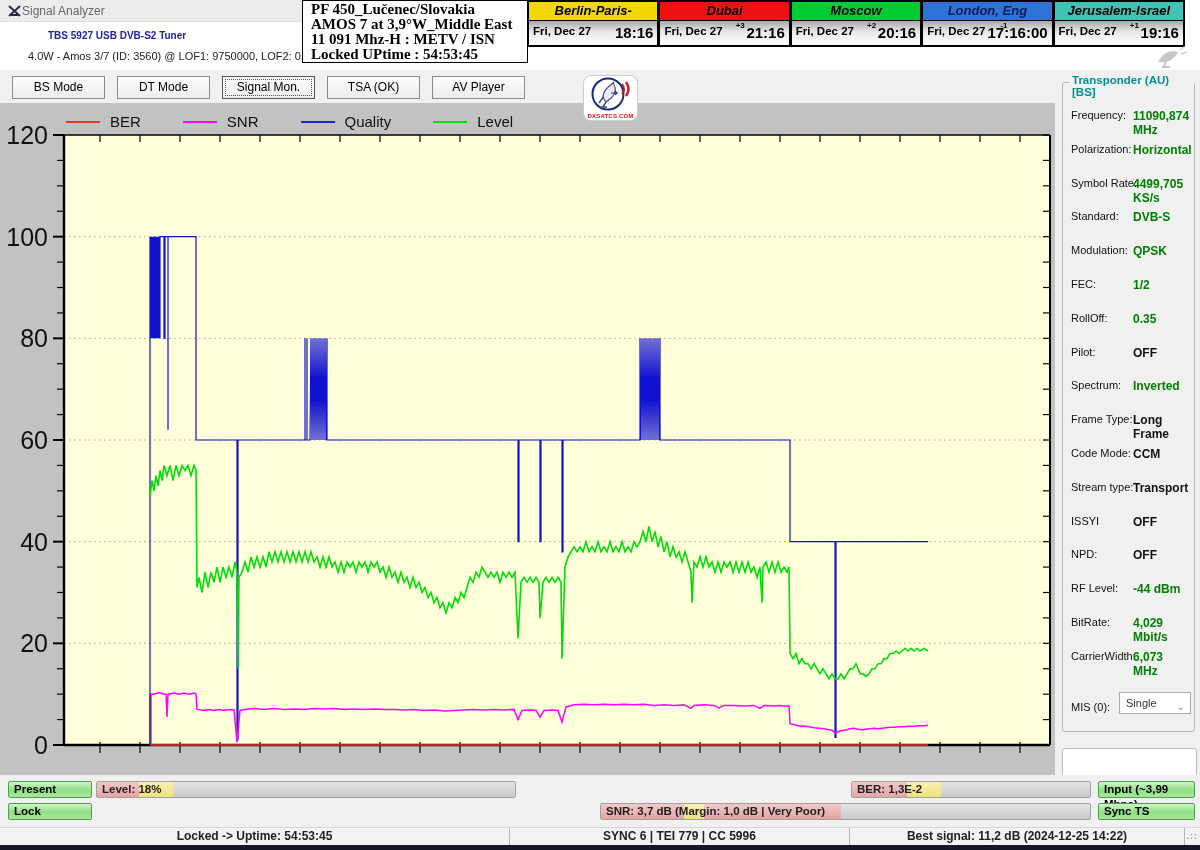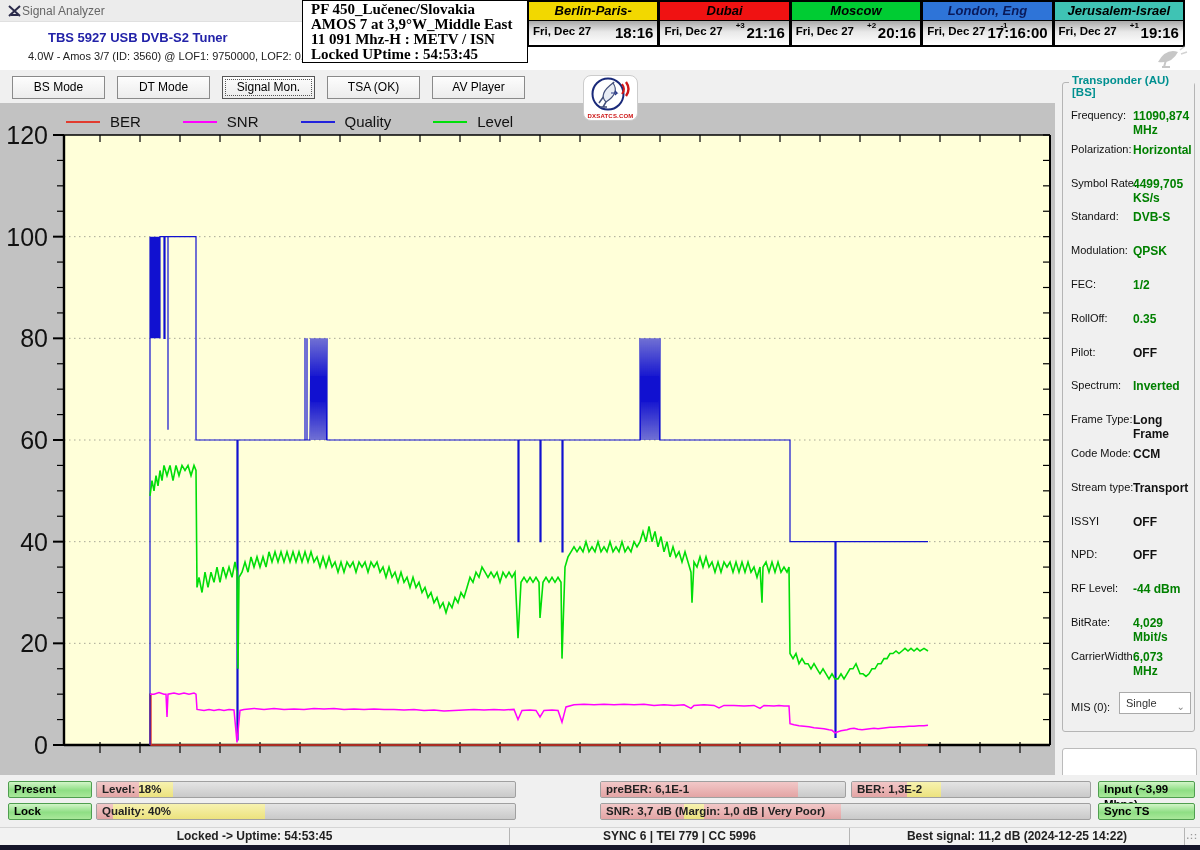--- a/index.html
+++ b/index.html
@@ -5,21 +5,21 @@
   * { margin:0; padding:0; box-sizing:border-box; }
   html,body { width:1200px; height:850px; }
   body { font-family:"Liberation Sans", sans-serif; background:#f0f0f0; position:relative; overflow:hidden; }
   .app { position:absolute; inset:0; background:#ffffff; }
 
   
   .titlebar { position:absolute; left:0; top:0; width:302px; height:22px; background:#ececec; border-bottom:1px solid #e0e0e0; display:flex; align-items:center; gap:0; padding-left:7px; }
   .titlebar .ttl { font-size:12px; color:#666; }
   .topwhite { position:absolute; left:0; top:22px; width:302px; height:48px; background:#fff; }
   .topwhite-r { position:absolute; left:1185px; top:0; width:15px; height:70px; background:#fff; }
-  .tuner-name { position:absolute; left:48px; top:30px; font-size:13px; font-weight:bold; color:#2222a8; }
+  .tuner-name { position:absolute; left:48px; top:30px; font-size:10px; font-weight:bold; color:#2222a8; }
   .tuner-details { position:absolute; left:28px; top:50px; font-size:11px; color:#222; }
 
   .info-box { position:absolute; left:302px; top:0; width:226px; height:63px; background:#fff; border:1px solid #000; padding:1px 0 0 8px; }
   .info-box div { font-family:"Liberation Serif", serif; font-weight:bold; font-size:15px; line-height:15px; color:#000; }
 
   .clocks { position:absolute; left:528px; top:0; height:48px; display:flex; }
   .clock { width:131.4px; height:47px; border:2px solid #000; border-left-width:1px; background:#fff; }
   .clock .hd { height:19px; border-bottom:1px solid #000; font-style:italic; font-weight:bold; font-size:13px; text-align:center; line-height:18px; overflow:hidden; }
   .clock .bd { height:24px; background:linear-gradient(#a8a8a8,#e8e8e8 45%,#ffffff); position:relative; }
   .clock .bd .date { position:absolute; left:4px; top:4px; font-size:11.5px; font-weight:bold; color:#000; }
@@ -393,37 +393,28 @@
     <div class="side-white"></div>
   </div>
 
   <div class="statusrows">
     <div class="pill" style="left:8px; top:6px; width:84px;">Present</div>
     <div class="bar" style="left:96px; top:6px; width:420px;">
       <div class="seg pink" style="left:0; width:42px;"></div>
       <div class="seg yellow" style="left:42px; width:34px;"></div>
       <div class="bartext">Level: 18%</div>
     </div>
-    <div class="bar" style="left:600px; top:6px; width:246px;">
-      <div class="seg pink" style="left:0; width:197px;"></div>
-      <div class="bartext">preBER: 6,1E-1</div>
-    </div>
     <div class="bar" style="left:851px; top:6px; width:240px;">
       <div class="seg pink" style="left:0; width:55px;"></div>
       <div class="seg yellow" style="left:55px; width:34px;"></div>
       <div class="bartext">BER: 1,3E-2</div>
     </div>
     <div class="pill" style="left:1098px; top:6px; width:97px;">Input (~3,99 Mbps)</div>
 
     <div class="pill" style="left:8px; top:28px; width:84px;">Lock</div>
-    <div class="bar" style="left:96px; top:28px; width:420px;">
-      <div class="seg pink" style="left:0; width:16px;"></div>
-      <div class="seg yellow" style="left:16px; width:152px;"></div>
-      <div class="bartext">Quality: 40%</div>
-    </div>
     <div class="bar" style="left:600px; top:28px; width:491px;">
       <div class="seg pink" style="left:0; width:83px;"></div>
       <div class="seg yellow" style="left:83px; width:20px;"></div>
       <div class="seg pink" style="left:103px; width:137px;"></div>
       <div class="bartext">SNR: 3,7 dB (Margin: 1,0 dB | Very Poor)</div>
     </div>
     <div class="pill" style="left:1098px; top:28px; width:97px;">Sync TS</div>
   </div>
 
   <div class="statusbar" id="statusbar">

